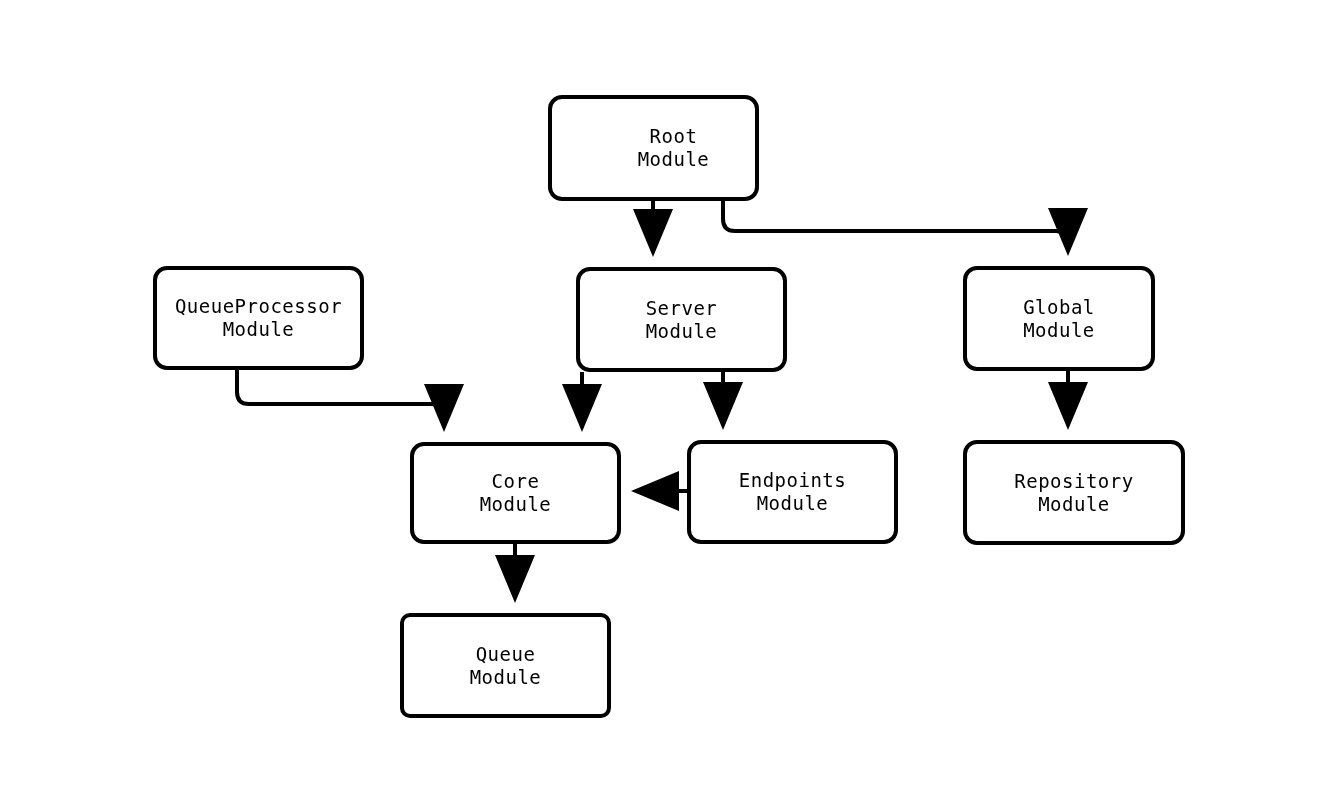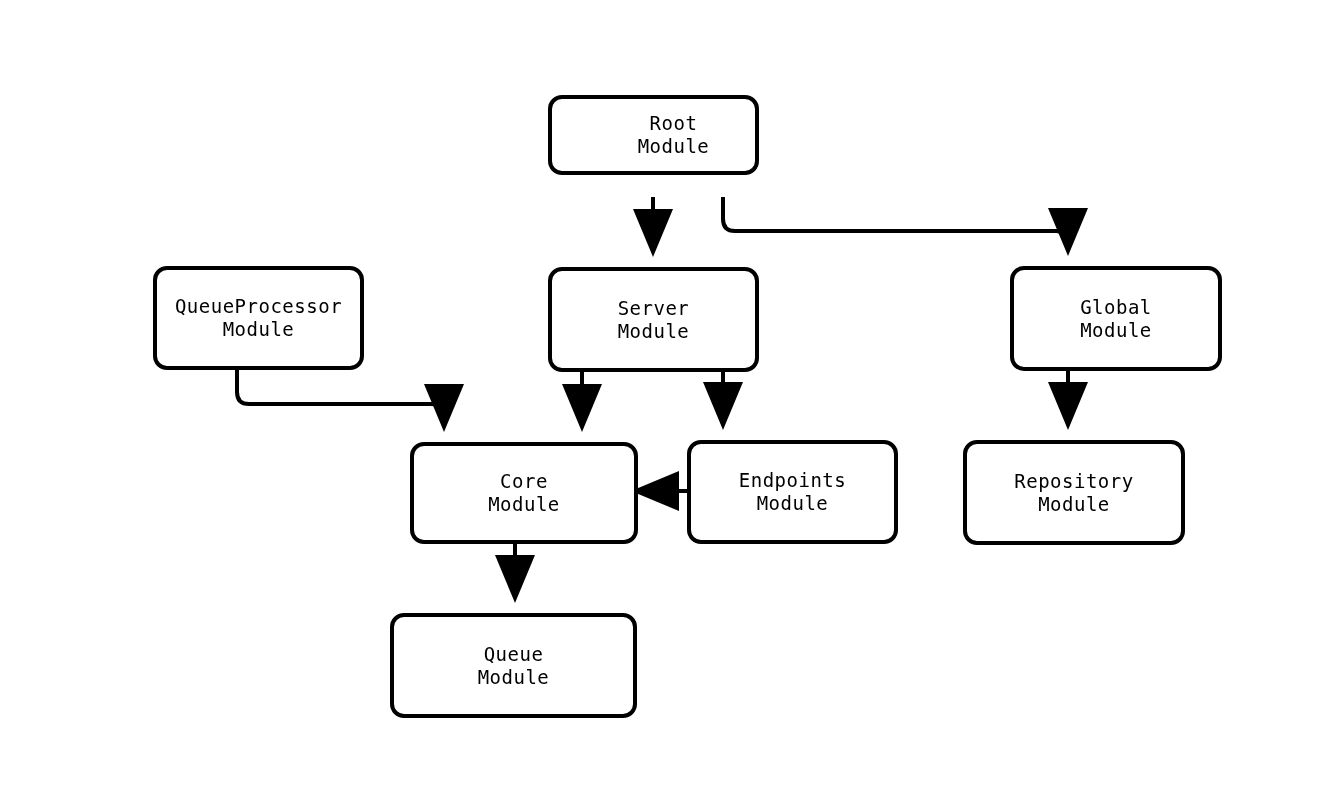--- a/index.html
+++ b/index.html
@@ -68,53 +68,53 @@
 
     <path d="M237,370 L237,392 Q237,404 249,404 L432,404 Q444,404 444,416 L444,426" fill="none" stroke="#000000" stroke-width="4" stroke-linecap="butt" marker-end="url(#arrow)"></path>
 
     <path d="M687,491 L637,491" fill="none" stroke="#000000" stroke-width="4" marker-end="url(#arrow)"></path>
 
     <path d="M1068,371 L1068,424" fill="none" stroke="#000000" stroke-width="4" marker-end="url(#arrow)"></path>
 
     <path d="M515,544 L515,597" fill="none" stroke="#000000" stroke-width="4" marker-end="url(#arrow)"></path>
   </svg>
 
-  <div class="node" style="left:548px; top:95px; width:211px; height:80px;padding-left:40px;">
+  <div class="node" style="left:548px; top:95px; width:211px; height:106px;padding-left:40px;">
     <span class="node-line">Root</span>
     <span class="node-line">Module</span>
   </div>
 
   <div class="node" style="left:133px; top:266px; width:211px; height:104px;margin-left:20px;">
     <span class="node-line">QueueProcessor</span>
     <span class="node-line">Module</span>
   </div>
 
-  <div class="node" style="left:548px; top:267px; width:211px; height:105px;">
+  <div class="node" style="left:576px; top:267px; width:211px; height:105px;">
     <span class="node-line">Server</span>
     <span class="node-line">Module</span>
   </div>
 
-  <div class="node" style="left:963px; top:266px; width:212px; height:105px;margin-left:47px;">
+  <div class="node" style="left:963px; top:266px; width:192px; height:105px;">
     <span class="node-line">Global</span>
     <span class="node-line">Module</span>
   </div>
 
-  <div class="node" style="left:410px; top:442px; width:228px; height:102px;text-align:right;">
+  <div class="node" style="left:410px; top:442px; width:211px; height:102px;text-align:right;">
     <span class="node-line">Core</span>
     <span class="node-line">Module</span>
   </div>
 
   <div class="node" style="left:687px; top:440px; width:211px; height:104px;">
     <span class="node-line">Endpoints</span>
     <span class="node-line">Module</span>
   </div>
 
   <div class="node" style="left:963px; top:440px; width:222px; height:105px;">
     <span class="node-line">Repository</span>
     <span class="node-line">Module</span>
   </div>
 
-  <div class="node" style="left:390px; top:613px; width:247px; height:105px;">
+  <div class="node" style="left:400px; top:613px; width:211px; height:105px;border-radius:10px;">
     <span class="node-line">Queue</span>
     <span class="node-line">Module</span>
   </div>
 
 </div>
 
 </body></html>

